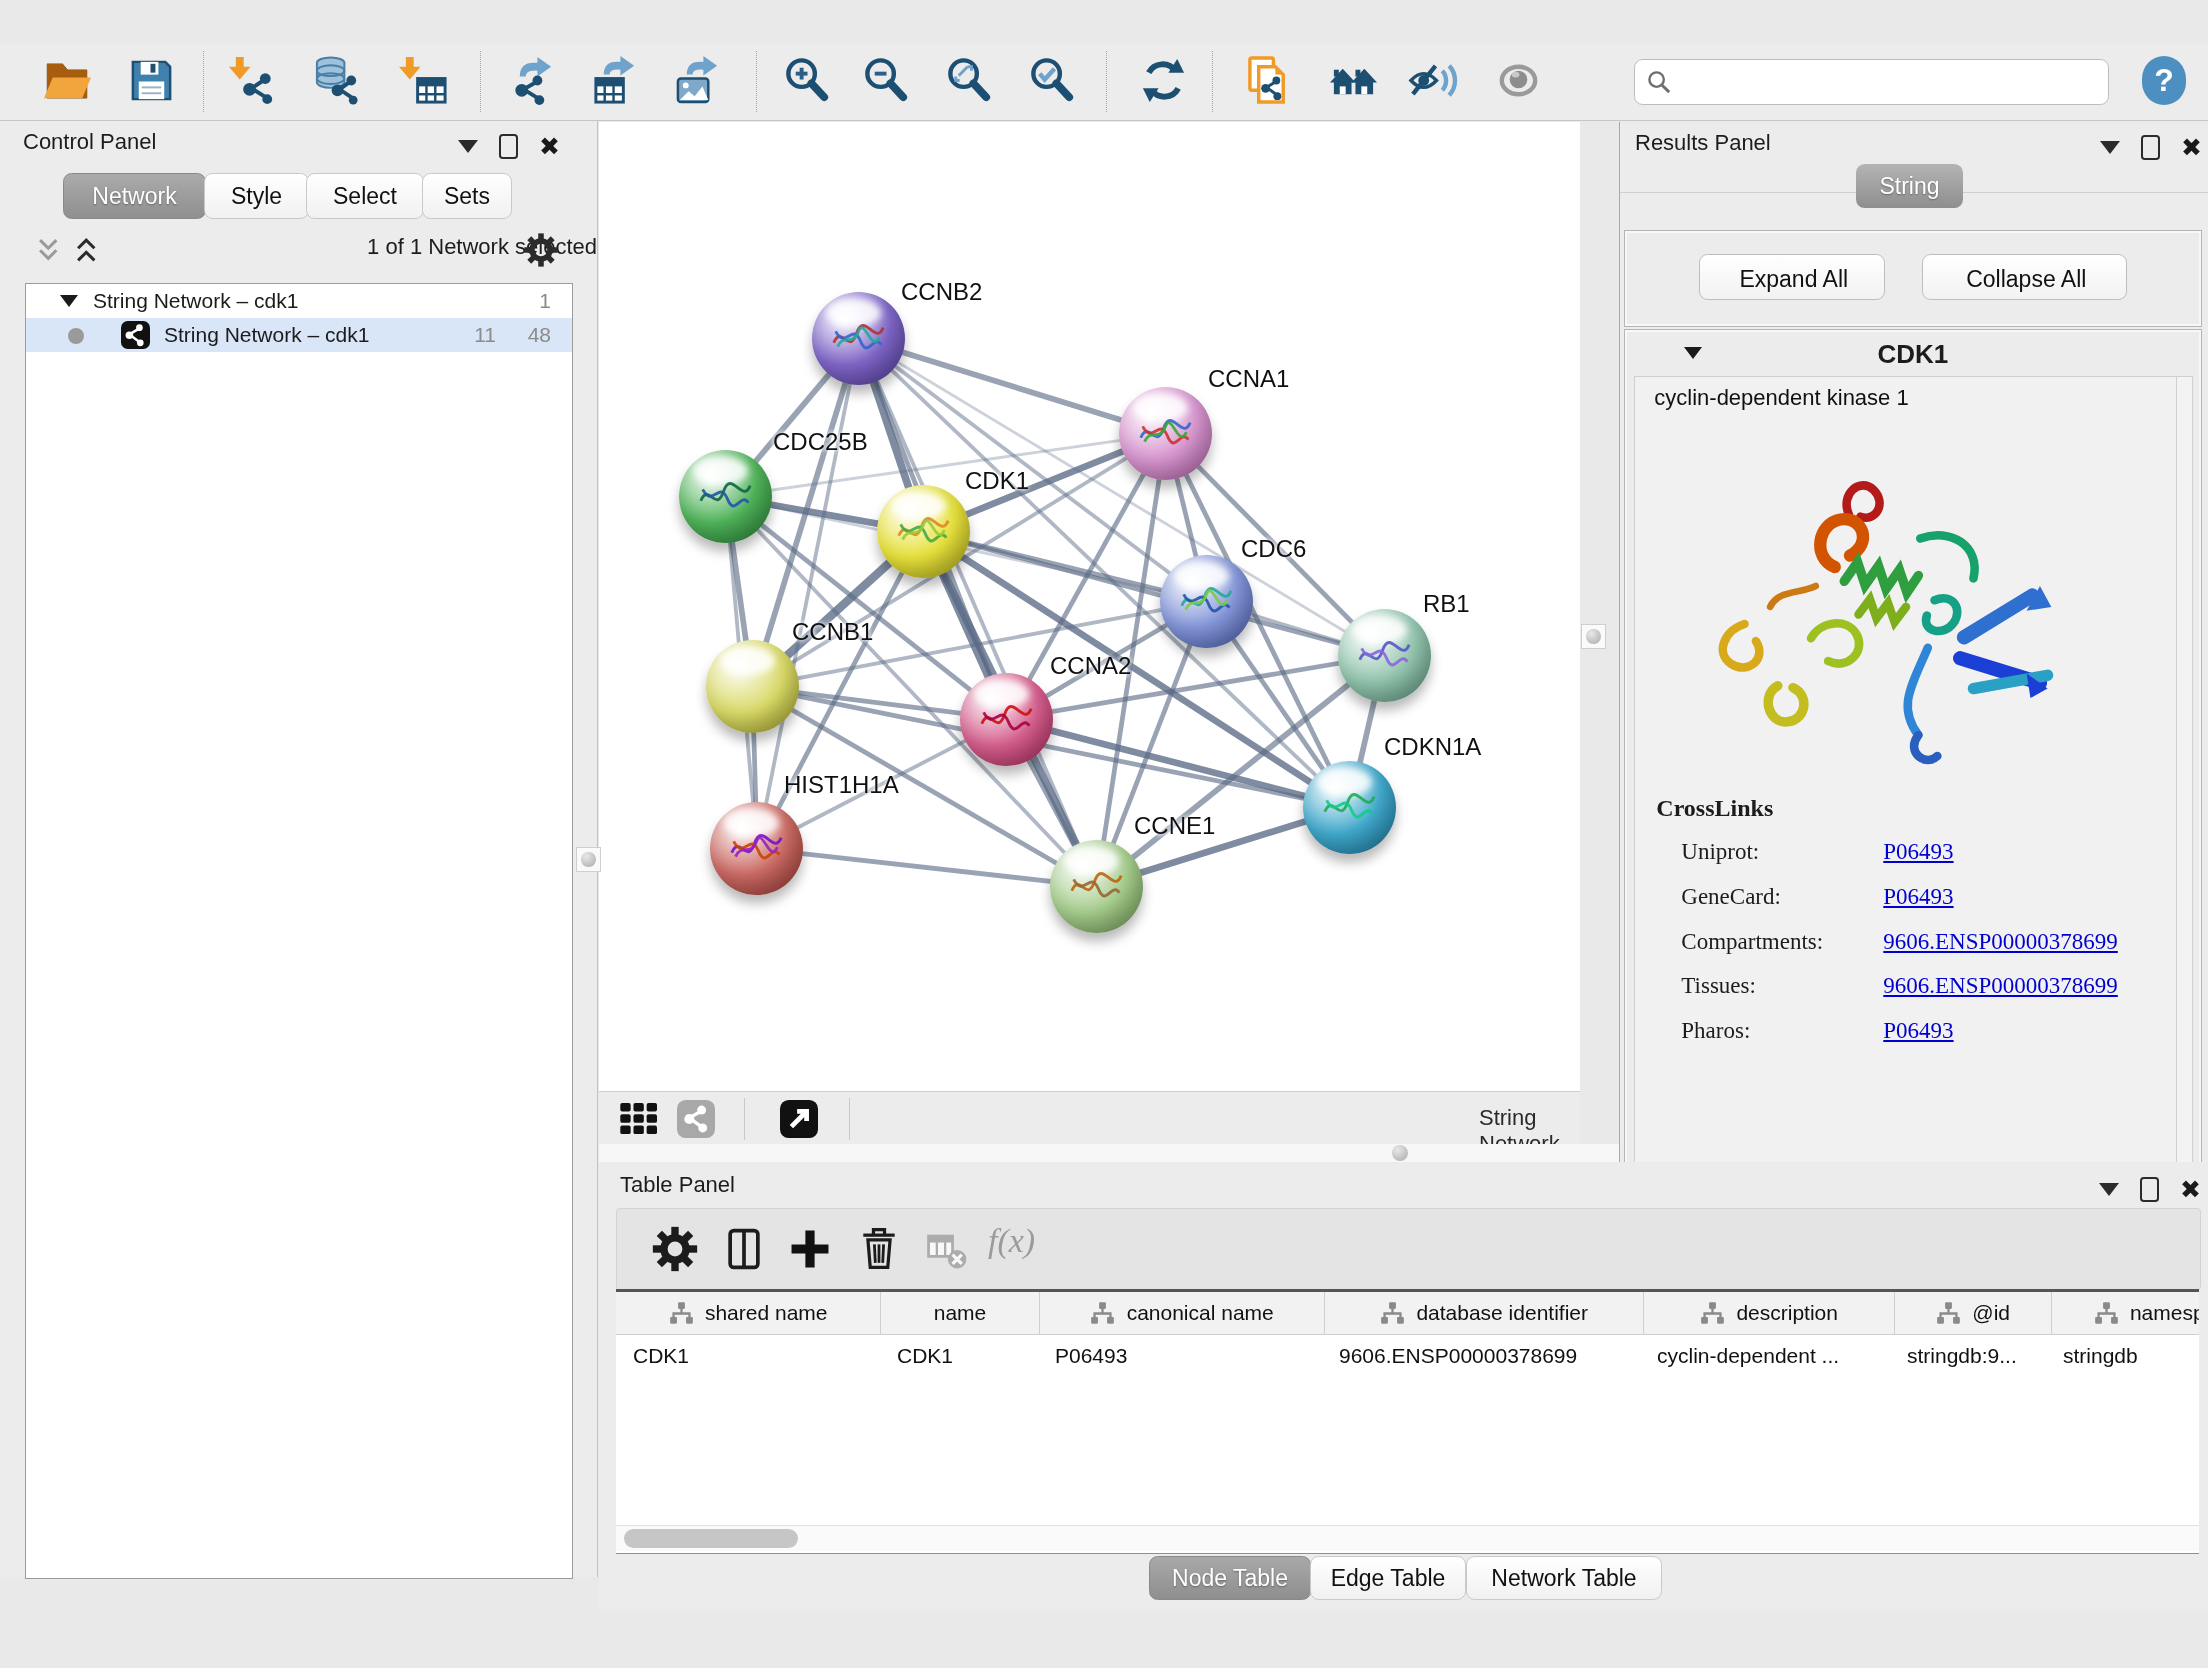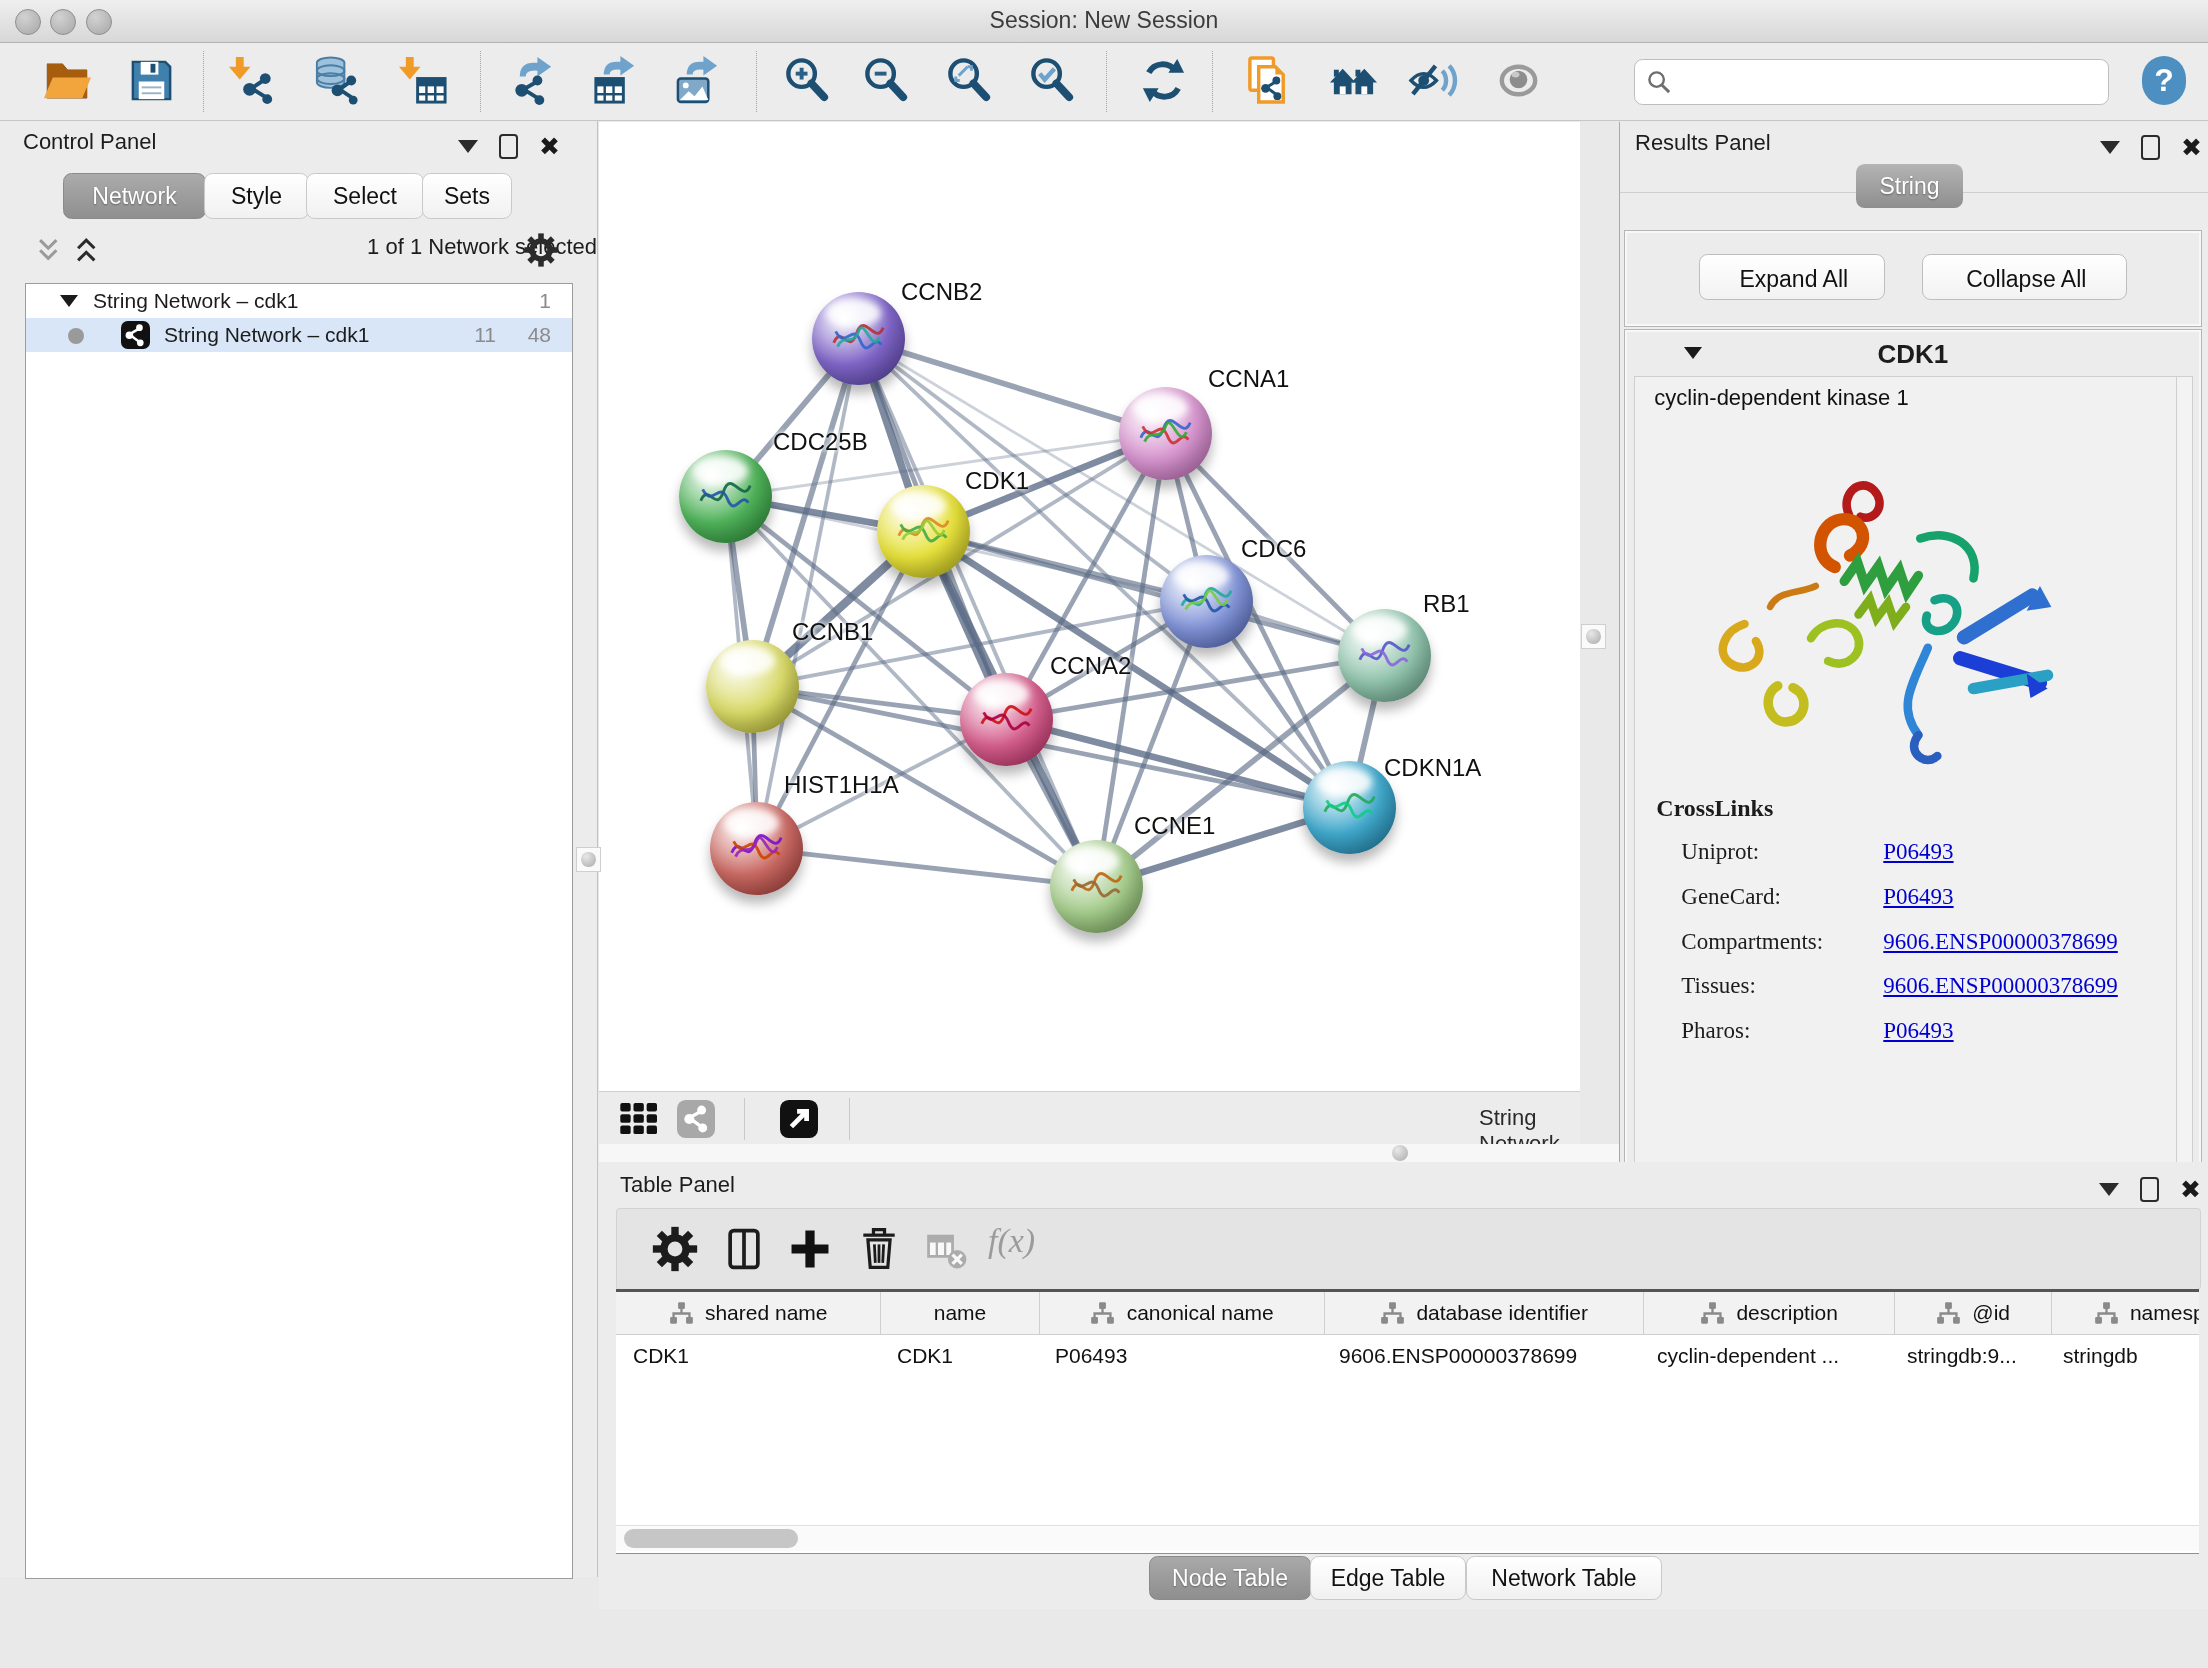--- a/index.html
+++ b/index.html
@@ -116,26 +116,20 @@
         display:flex;align-items:center;justify-content:center;}
   .membtn{position:absolute;left:2064px;top:3.8px;width:114px;height:42px;background:#fbfbfb;border:1.9px solid #aeaeae;
           display:flex;align-items:center;justify-content:center;gap:9.5px;font-size:21px;}
   .memdot{width:20px;height:24px;border-radius:50%;background:#1f9e3e;}
 </style>
 </head>
 <body>
 
 <div id="root">
 
-  <div class="titlebar">
-    <span class="traffic" style="left:15px"></span>
-    <span class="traffic" style="left:50px"></span>
-    <span class="traffic" style="left:86px"></span>
-    <div class="wtitle">Session: New Session</div>
-  </div>
 
   <div class="toolbar">
     <span class="tbi" style="left:42px">
       <svg viewBox="0 0 52 52">
           <path d="M5 9h16l5 6h20v29H5z" fill="#a express65e0e"></path>
           <path d="M5 9h16l5 6h20v29H5z" fill="#a65e0e"></path>
           <path d="M2 44l9-21h39l-9 21z" fill="#f2a43d"></path>
         </svg></span>
     <span class="tbi" style="left:126px">
       <svg viewBox="0 0 52 52">
@@ -467,21 +461,21 @@
           </svg>
         </div>
         <div class="nlabel" style="left: 451px; top: 530px;">CCNA2</div>
         <div class="nnode" style="left: 704px; top: 639px; background: radial-gradient(circle at 34% 28%, rgb(255, 255, 255) 0%, rgb(65, 169, 204) 52%, rgb(20, 94, 126) 100%);">
           <div class="hl"></div>
           <svg viewBox="0 0 60 44" width="57" height="42">
             <path d="M4 26C12 6 20 40 28 16S48 30 56 10" fill="none" stroke="#22aa55" stroke-width="3" opacity="0.9"></path>
             <path d="M6 14C16 34 24 4 32 24S46 16 54 28" fill="none" stroke="#11cc88" stroke-width="3" opacity="0.9"></path>
           </svg>
         </div>
-        <div class="nlabel" style="left: 785px; top: 632px;">CDKN1A</div>
+        <div class="nlabel" style="left: 785px; top: 611px;">CDKN1A</div>
         <div class="nnode" style="left: 111px; top: 680px; background: radial-gradient(circle at 34% 28%, rgb(255, 255, 255) 0%, rgb(203, 106, 100) 52%, rgb(126, 42, 38) 100%);">
           <div class="hl"></div>
           <svg viewBox="0 0 60 44" width="57" height="42">
             <path d="M4 26C12 6 20 40 28 16S48 30 56 10" fill="none" stroke="#7711cc" stroke-width="3" opacity="0.9"></path>
             <path d="M6 14C16 34 24 4 32 24S46 16 54 28" fill="none" stroke="#cc4400" stroke-width="3" opacity="0.9"></path>
             <path d="M8 30C14 16 24 30 30 14S44 38 52 20" fill="none" stroke="#9922bb" stroke-width="3" opacity="0.9"></path>
           </svg>
         </div>
         <div class="nlabel" style="left: 185px; top: 649px;">HIST1H1A</div>
         <div class="nnode" style="left: 451px; top: 718px; background: radial-gradient(circle at 34% 28%, rgb(255, 255, 255) 0%, rgb(165, 204, 140) 52%, rgb(90, 126, 67) 100%);">

